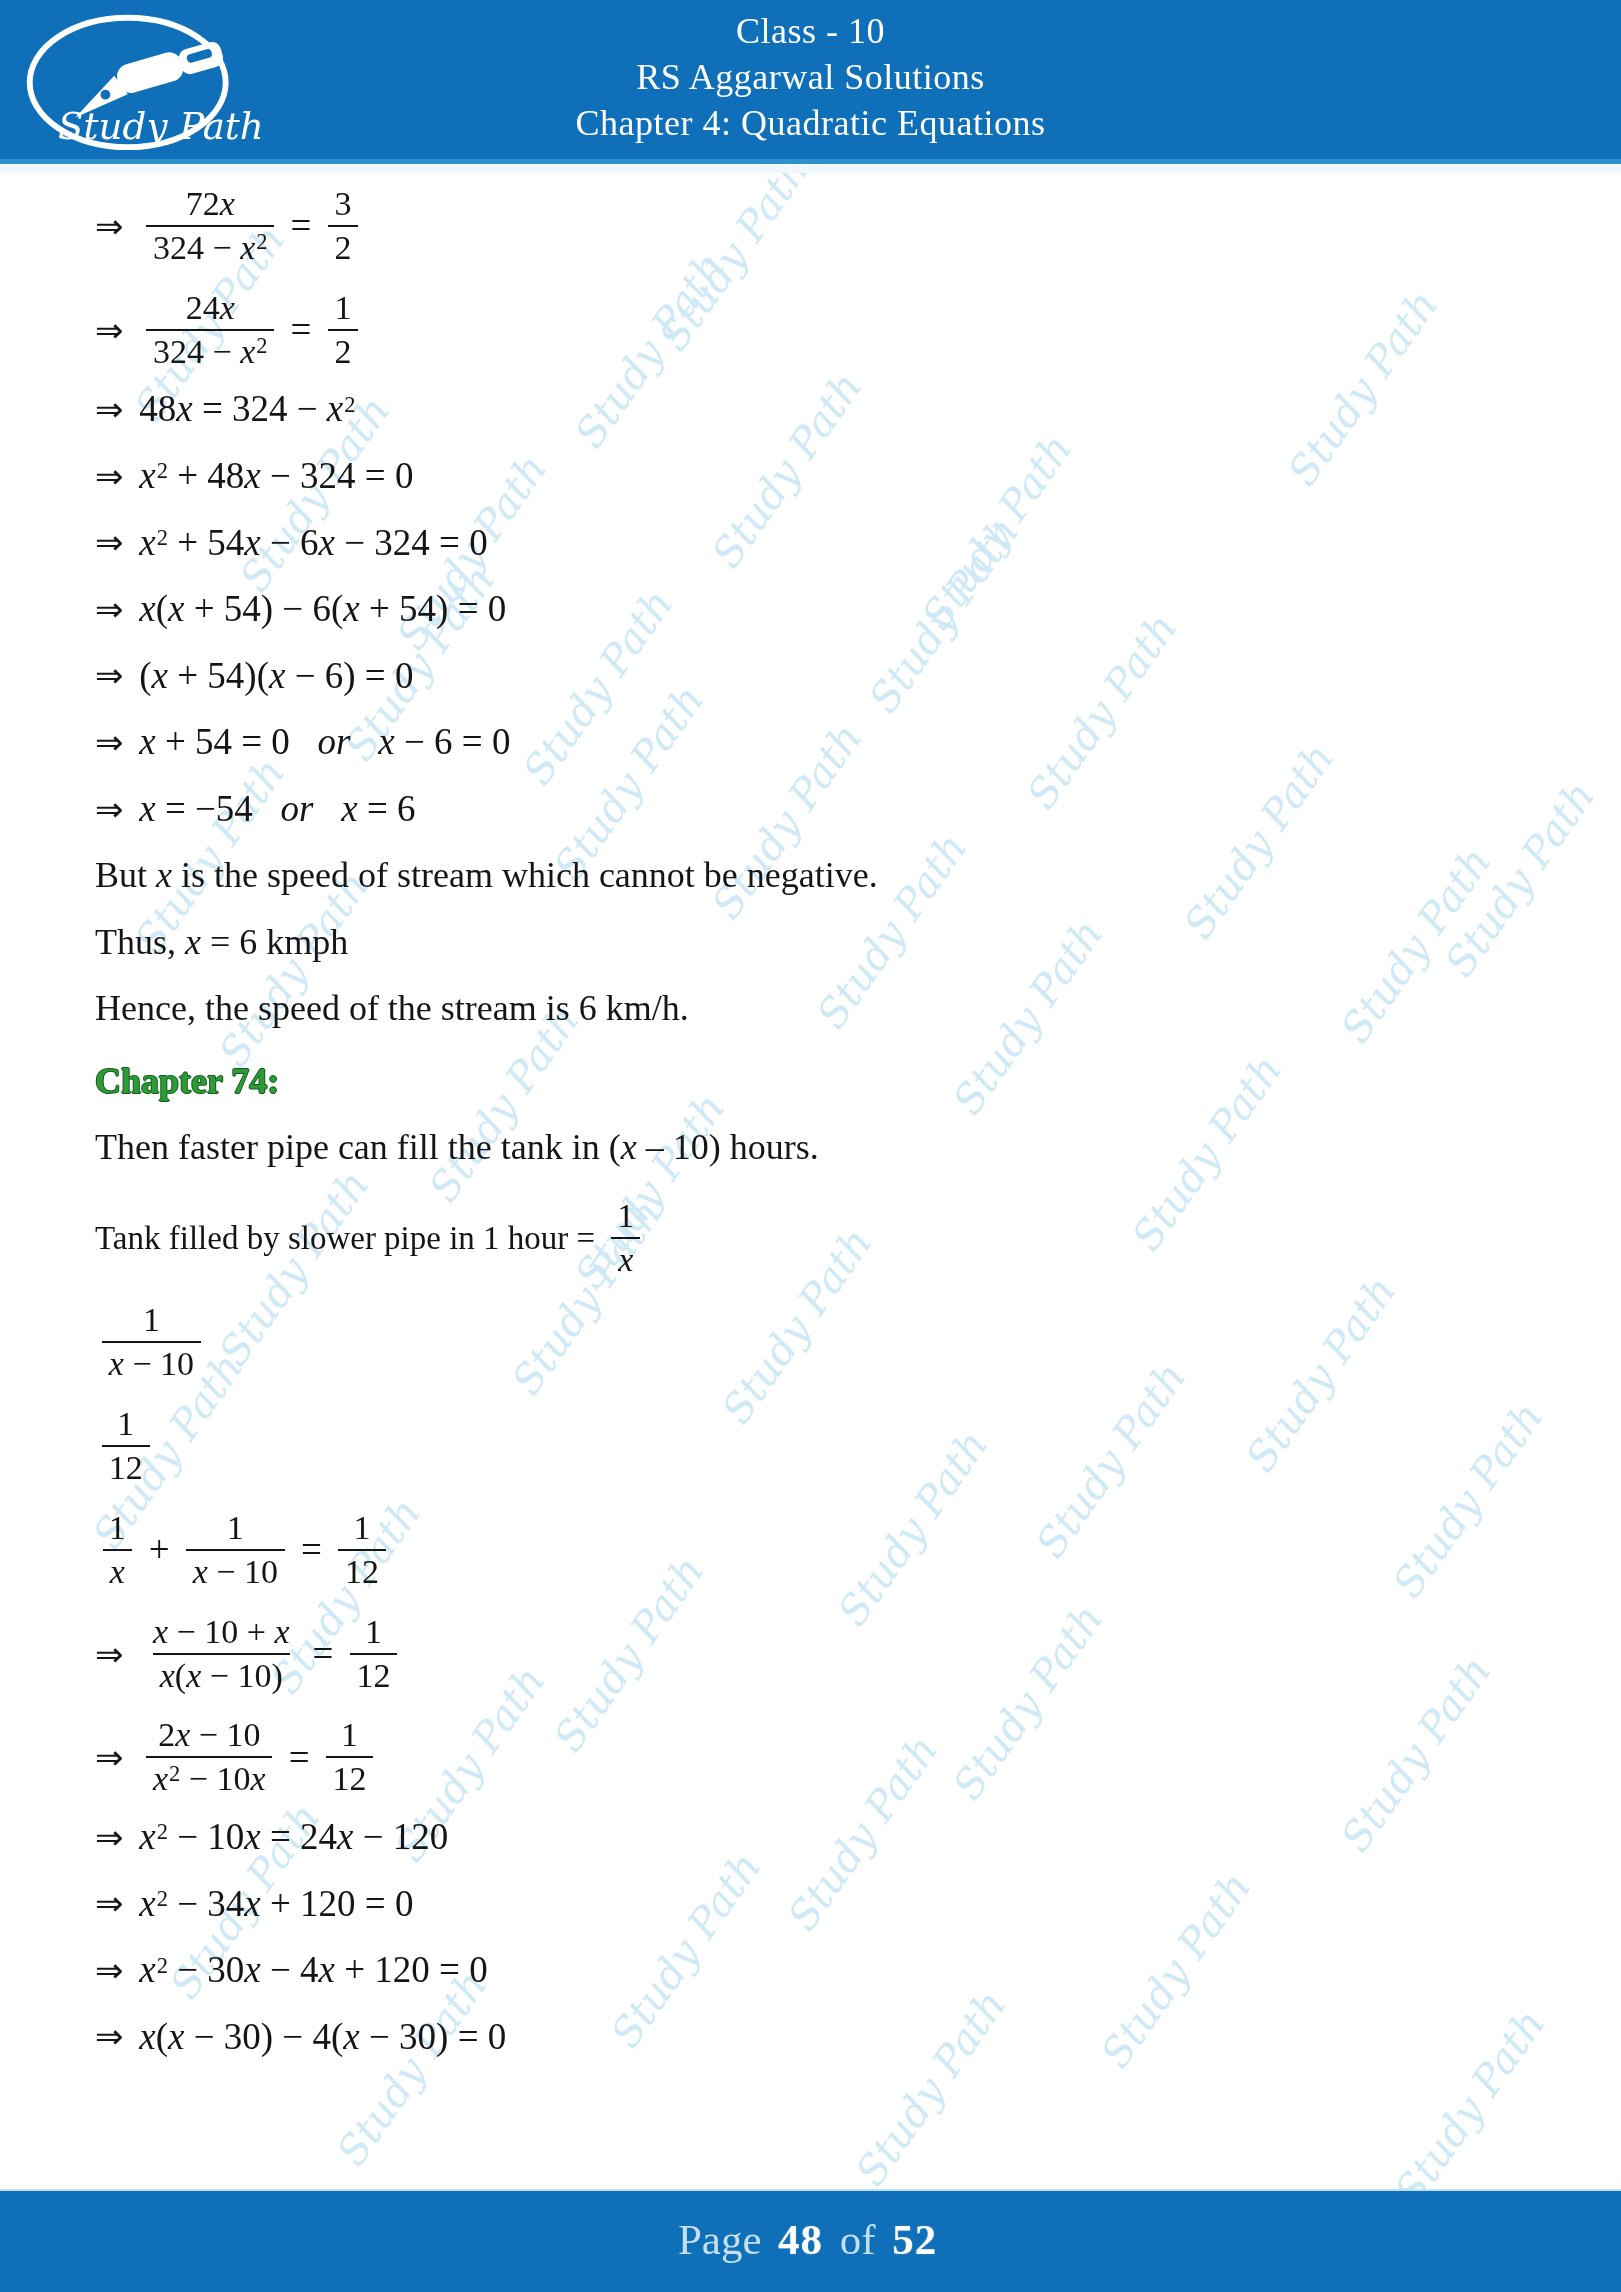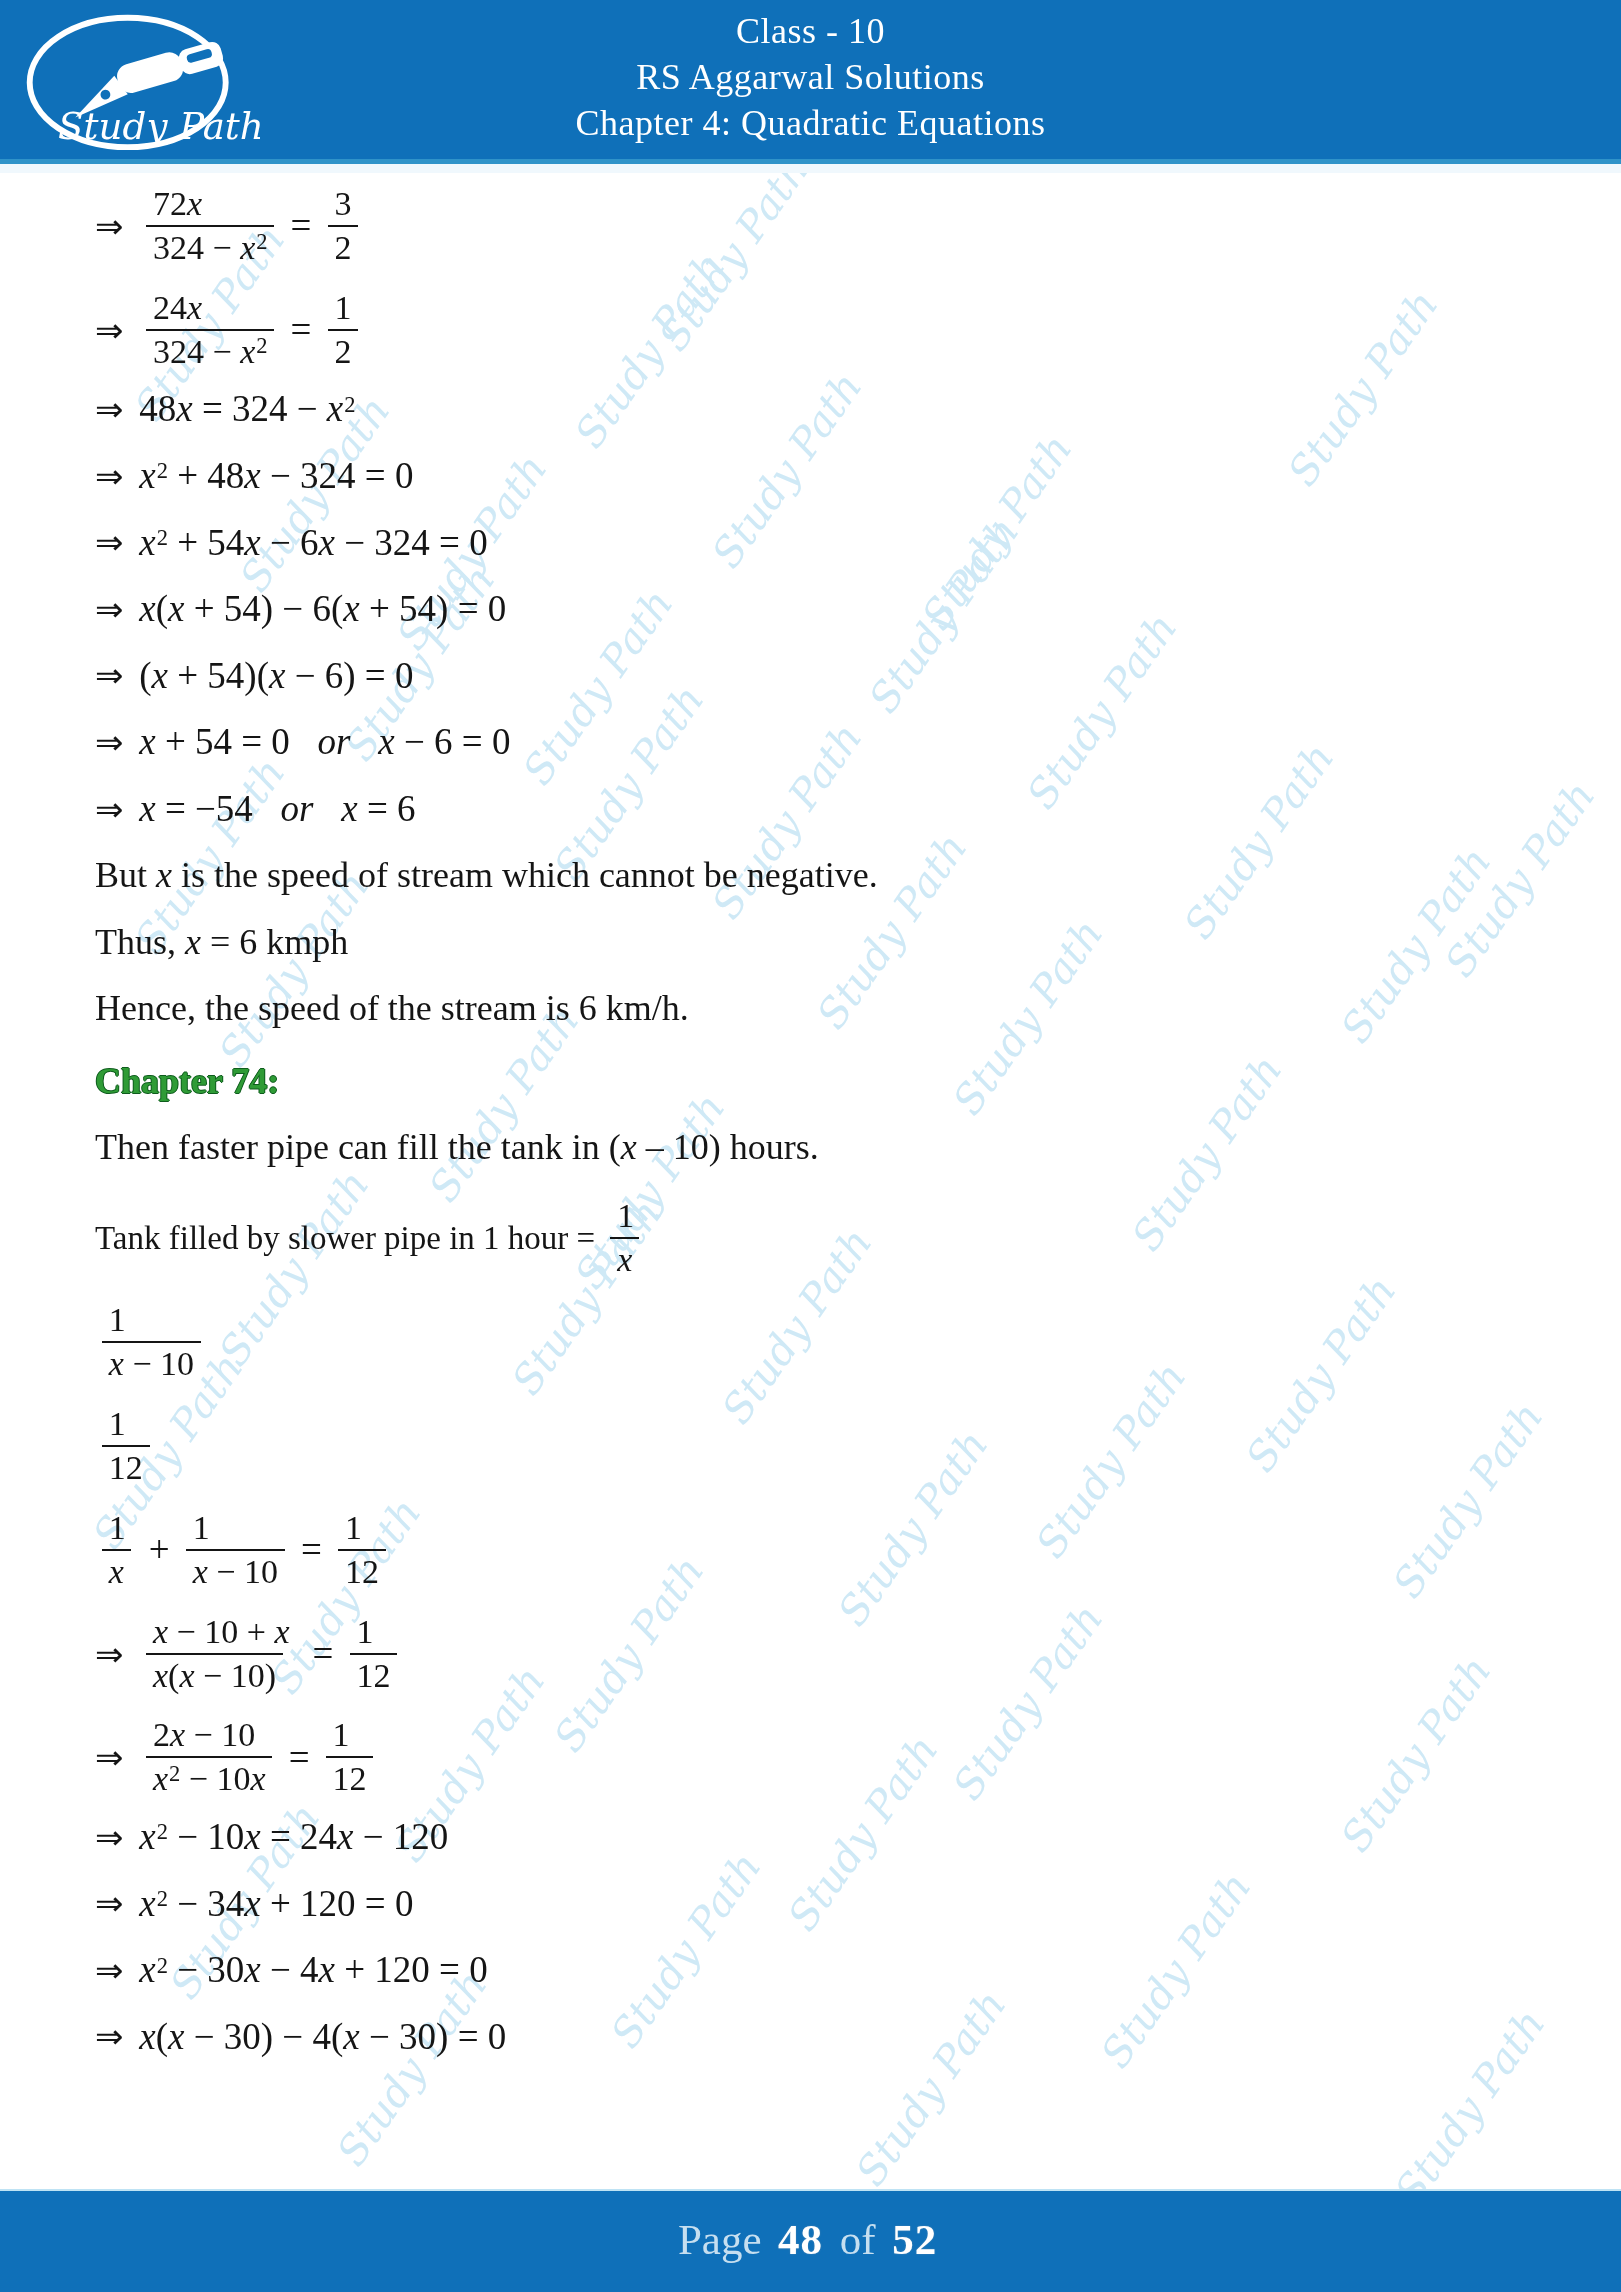--- a/index.html
+++ b/index.html
@@ -31,21 +31,21 @@
   #content{position:absolute;top:173px;left:0;right:0;z-index:2;padding:5.9px 39px 0 95px;}
   .line{display:flex;align-items:center;}
   .line.plain{font-size:37px;height:45px;margin-bottom:21.6px;}
   .line.text{font-size:36px;height:45px;margin-bottom:21.6px;}
   .line.fracline{font-size:37px;height:94px;margin-bottom:9.8px;}
   .line.mixed{font-size:33px;height:94px;margin-bottom:9.8px;}
   .arrow{font-family:"DejaVu Sans",sans-serif;font-size:34px;margin-right:15.7px;}
   .t{white-space:pre;}
   .line i{font-style:italic;}
   .line sup{font-size:22.5px;line-height:0;vertical-align:9.8px;margin-left:1px;}
-  .frac{display:inline-flex;flex-direction:column;align-items:flex-start;margin:0 6.9px;vertical-align:middle;}
+  .frac{display:inline-flex;flex-direction:column;align-items:center;margin:0 6.9px;vertical-align:middle;}
   .frac .num,.frac .den{font-size:34px;line-height:42px;padding:0 6.9px;text-align:center;white-space:pre;}
   .frac .den{border-top:2.9px solid #151515;}
   .sol-label{color:#2f9b36;font-weight:bold;margin-right:11.8px;
              text-shadow:-1px 0 #0e5c1d,1px 0 #0e5c1d,0 -1px #0e5c1d,0 1px #0e5c1d;}
 </style>
 </head>
 <body>
 
 <div class="page">
 

